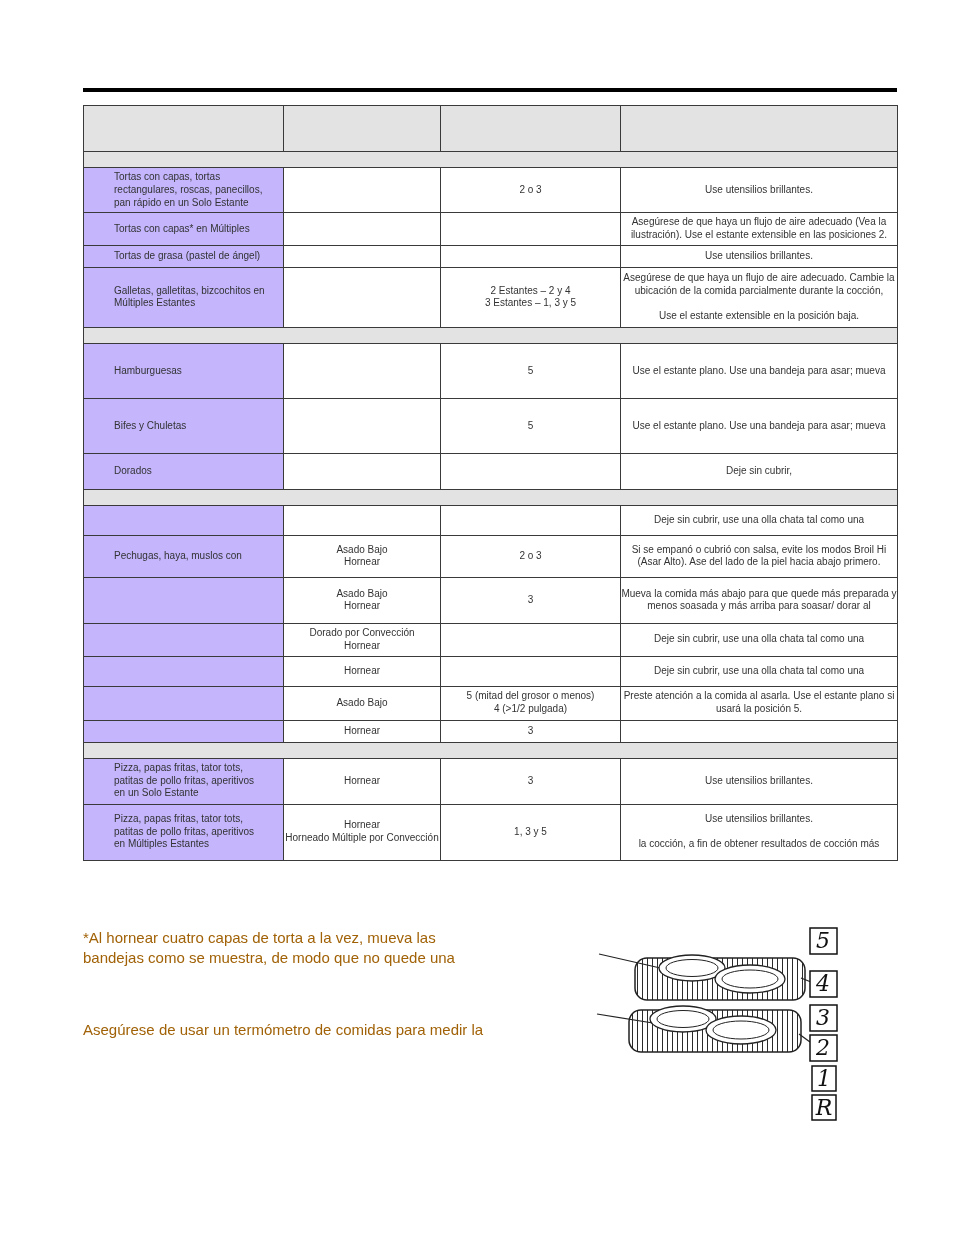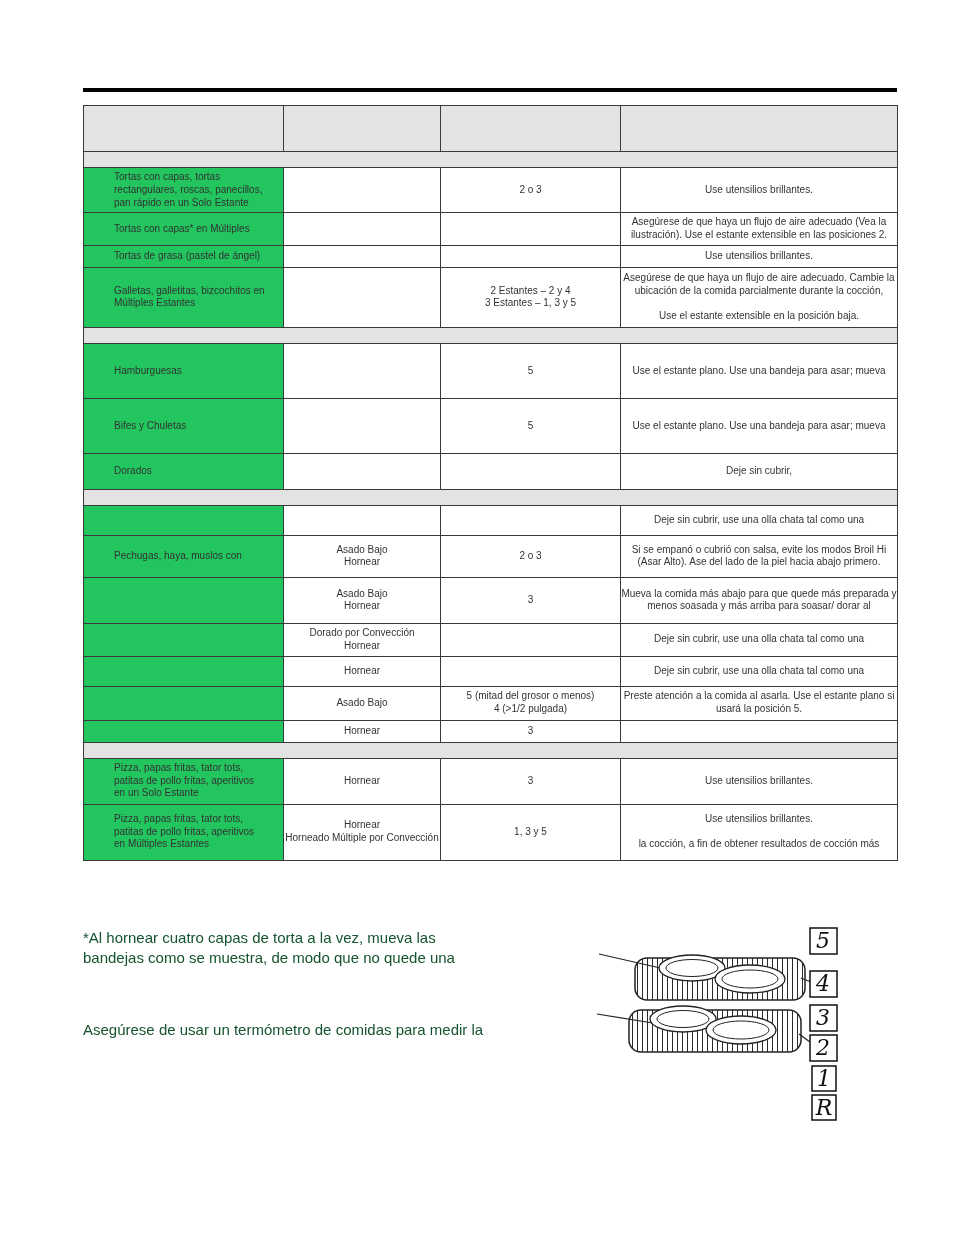--- a/index.html
+++ b/index.html
@@ -15,26 +15,26 @@
     background:#000;
   }
 
   table.guide {
     position:absolute; left:83px; top:105px; width:814px;
     border-collapse:collapse; table-layout:fixed;
     font-size:10px; line-height:1.28; color:#333;
   }
   table.guide th, table.guide td { border:1px solid #3a3a3a; vertical-align:middle; }
   table.guide th.hcell { background:#e3e3e3; height:46px; }
-  td.col0 { background:#22c55e; text-align:left; padding:3px 16px 3px 30px; }
+  td.col0 { background:#c4b5fd; text-align:left; padding:3px 16px 3px 30px; }
   td.col1, td.col2, td.col3 { background:#fff; text-align:center; padding:3px 0; }
   td.section-cell { background:#e3e3e3; }
 
   .footnote {
-    position:absolute; left:83px; color:#14532d;
+    position:absolute; left:83px; color:#a16207;
     font-size:15px; line-height:1.35;
   }
   .footnote.one { top:928px; width:390px; }
   .footnote.two { top:1020px; width:470px; }
 
   .diagram { position:absolute; left:595px; top:918px; width:310px; height:210px; }
   .diagram svg { display:block; }
   .rack-label-text {
     font-family:"DejaVu Serif", serif; font-style:italic; font-size:22px; fill:#111;
   }

